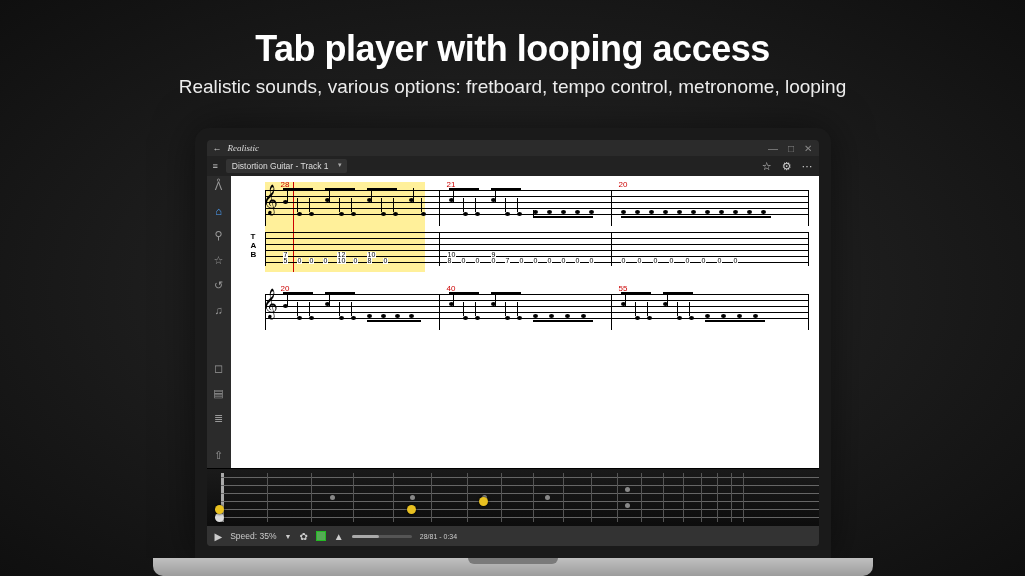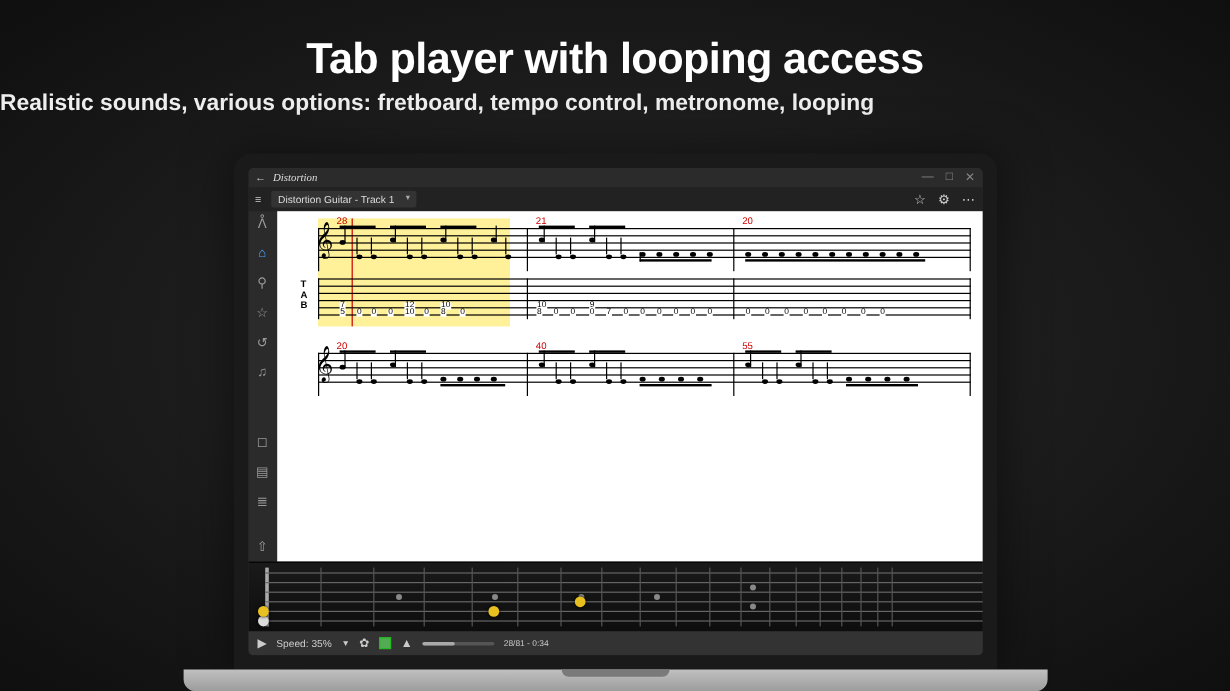--- a/index.html
+++ b/index.html
@@ -15,21 +15,22 @@
   color: #fff;
   font-size: 36px;
   font-weight: 700;
   text-align: center;
   padding-top: 28px;
   letter-spacing: -0.5px;
 }
 .hero-subtitle {
   color: #eee;
   font-size: 19px;
-  font-weight: 700;
+  font-weight: 400;
+  text-align: center;
   margin-top: 6px;
 }
 .laptop {
   position: absolute;
   left: 50%;
   transform: translateX(-50%);
   top: 128px;
   width: 636px;
   height: 430px;
   background: #1a1a1a;
@@ -202,21 +203,21 @@
 
 <div class="hero-title">Tab player with looping access</div>
 <div class="hero-subtitle">Realistic sounds, various options: fretboard, tempo control, metronome, looping</div>
 
 <div class="laptop">
   <div class="screen">
 
     <div class="titlebar">
       <div class="left">
         <span>←</span>
-        <span class="app-name">Distortion</span>
+        <span class="app-name">Realistic</span>
       </div>
       <div class="win-controls">
         <span>—</span>
         <span>□</span>
         <span>✕</span>
       </div>
     </div>
 
     <div class="toolbar">
       <span>≡</span>

